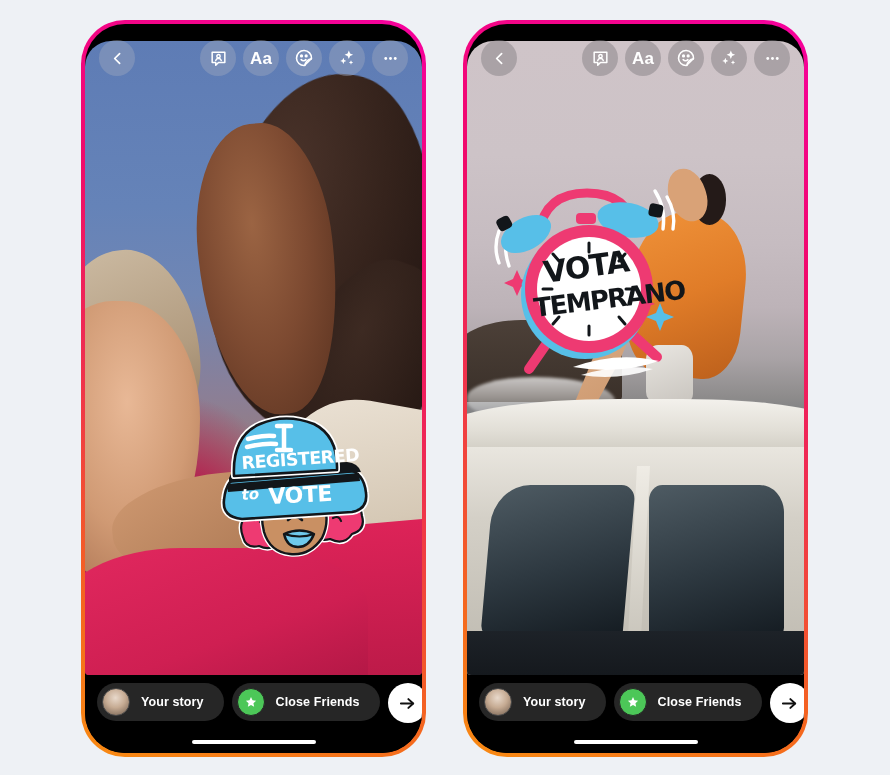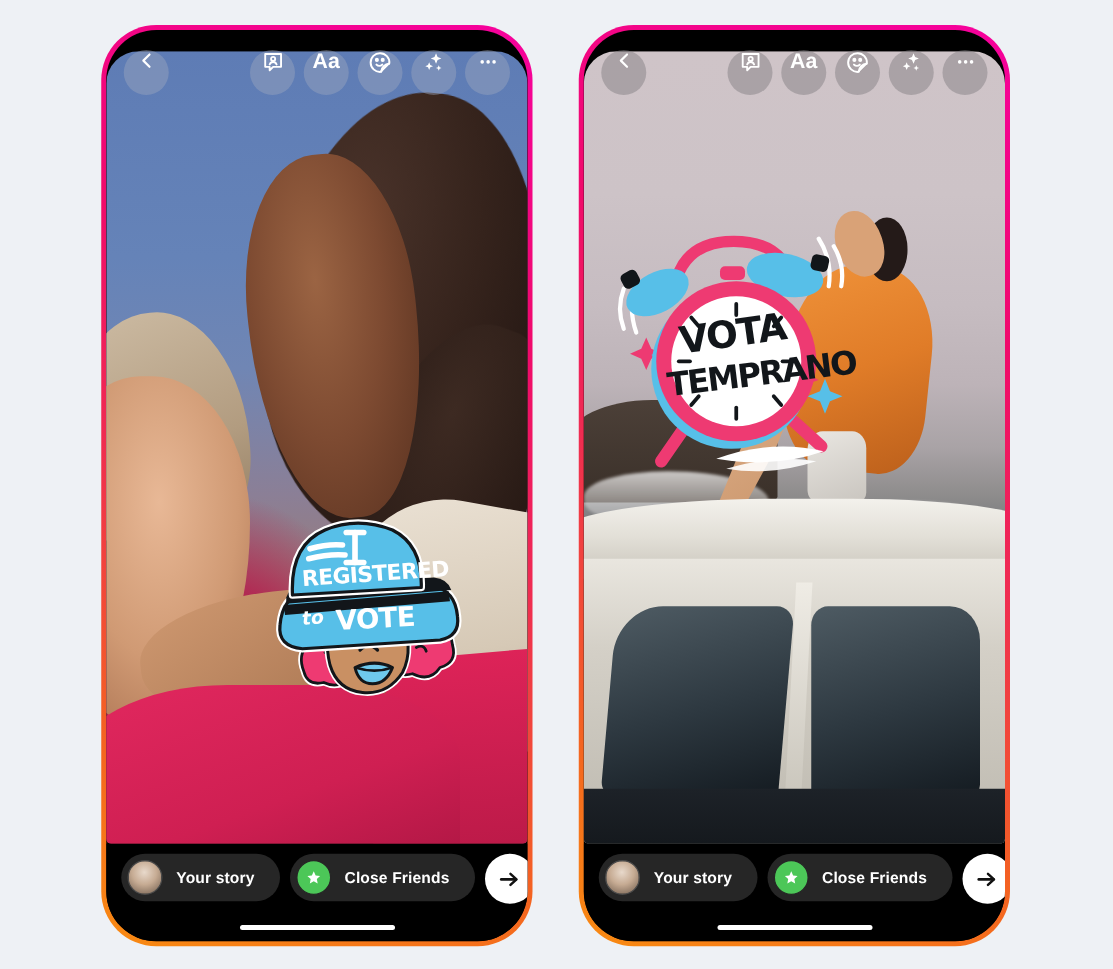--- a/index.html
+++ b/index.html
@@ -247,21 +247,21 @@
     height: 52px;
     display: flex;
     align-items: center;
     padding: 0 14px;
     z-index: 6;
   }
   .tb-spacer { flex: 1; }
   .tb-btn {
     width: 36px; height: 36px;
     border-radius: 50%;
-    display: flex; justify-content: center;
+    display: flex; align-items: center; justify-content: center;
     background: rgba(160,170,190,0.42);
     margin-left: 7px;
     cursor: pointer;
     flex: none;
   }
   .phone.right .tb-btn { background: rgba(130,126,130,0.48); }
   .tb-btn.back { margin-left: 0; }
   .tb-btn svg { display: block; }
   .tb-aa {
     color: #fff;

